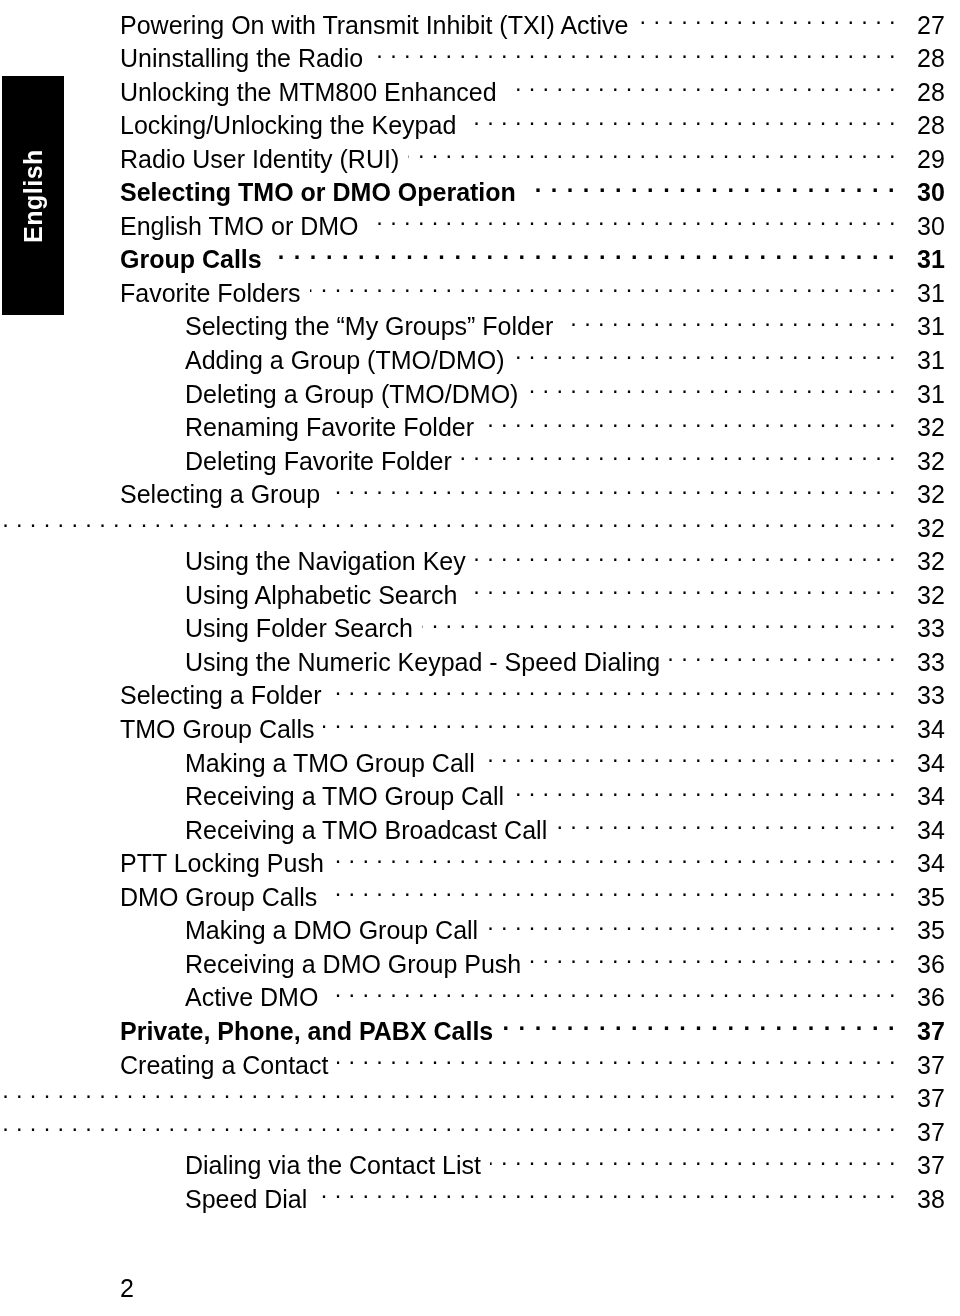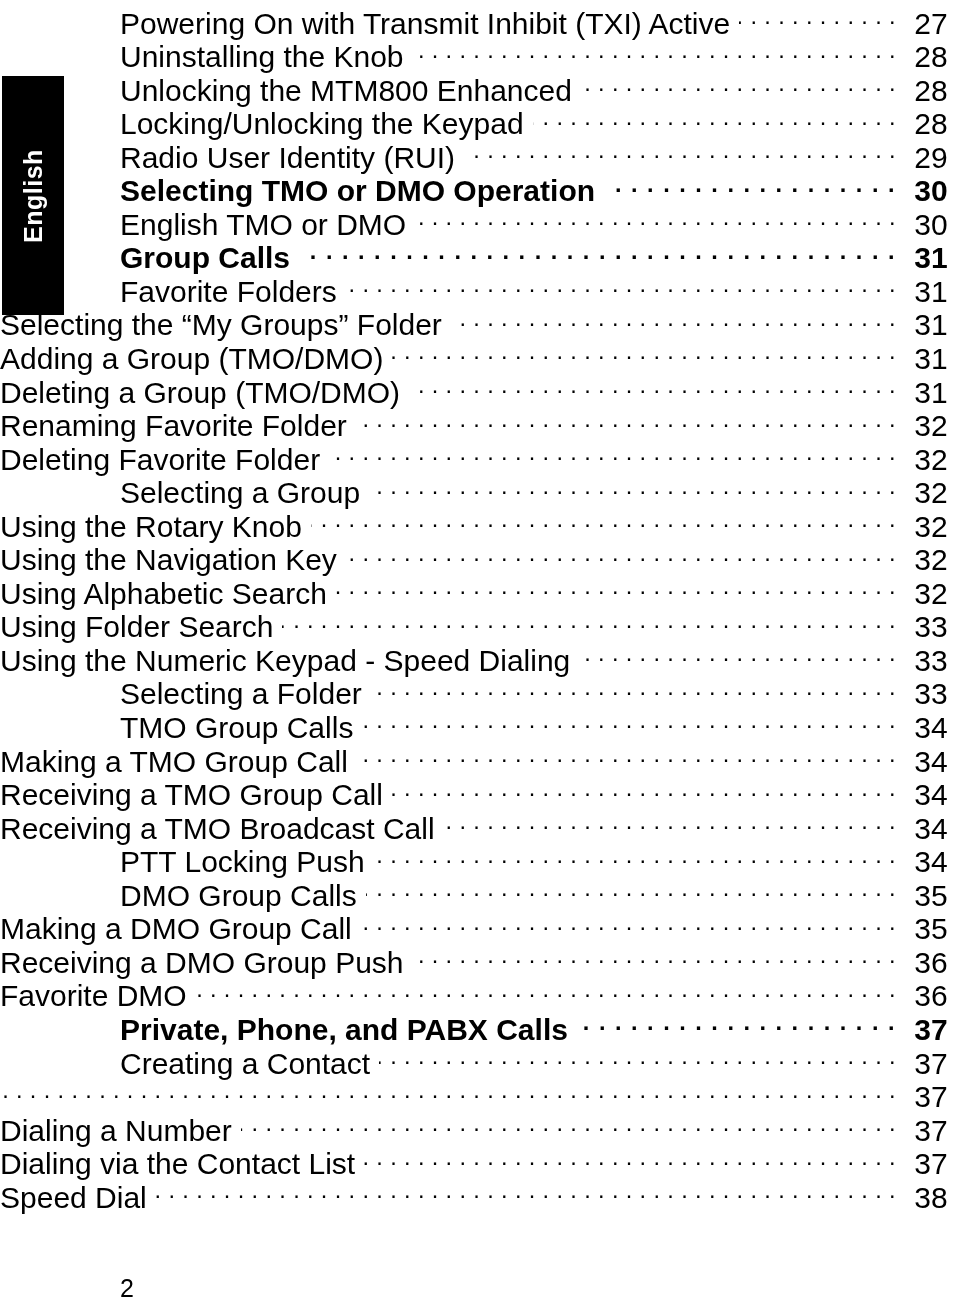--- a/index.html
+++ b/index.html
@@ -44,21 +44,21 @@
     position: absolute;
     left: 0;
     top: 0;
     width: 960px;
   }
 
   .toc-row {
     display: flex;
     align-items: baseline;
     height: 33.55px;
-    font-size: 30px;
+    font-size: 25px;
     line-height: 33.55px;
     white-space: nowrap;
   }
 
   .toc-title {
     flex: 0 0 auto;
     padding-right: 9px;
   }
 
   .toc-leader {
@@ -79,21 +79,21 @@
 
   .toc-page {
     flex: 0 0 auto;
     width: 58px;
     text-align: center;
     padding-left: 6px;
   }
 
   
   .lvl-1 .toc-title { padding-left: 120px; }
-  .lvl-2 .toc-title { }
+  .lvl-2 .toc-title { padding-left: 185px; }
 
   
   .bold { font-weight: bold; }
   .bold .toc-leader::after { font-weight: bold; letter-spacing: 1.5px; }
   .bold .toc-page { font-weight: bold; }
 
   
   #footer-page-number {
     position: absolute;
     left: 120px;
@@ -109,21 +109,21 @@
   <span class="tab-label">English</span>
 </div>
 
 <div id="toc">
     <div class="toc-row lvl-1">
       <span class="toc-title">Powering On with Transmit Inhibit (TXI) Active</span>
       <span class="toc-leader"></span>
       <span class="toc-page">27</span>
     </div>
     <div class="toc-row lvl-1">
-      <span class="toc-title">Uninstalling the Knob</span>
+      <span class="toc-title">Uninstalling the Radio</span>
       <span class="toc-leader"></span>
       <span class="toc-page">28</span>
     </div>
     <div class="toc-row lvl-1">
       <span class="toc-title">Unlocking the MTM800 Enhanced</span>
       <span class="toc-leader"></span>
       <span class="toc-page">28</span>
     </div>
     <div class="toc-row lvl-1">
       <span class="toc-title">Locking/Unlocking the Keypad</span>
@@ -179,21 +179,20 @@
       <span class="toc-title">Deleting Favorite Folder</span>
       <span class="toc-leader"></span>
       <span class="toc-page">32</span>
     </div>
     <div class="toc-row lvl-1">
       <span class="toc-title">Selecting a Group</span>
       <span class="toc-leader"></span>
       <span class="toc-page">32</span>
     </div>
     <div class="toc-row lvl-2">
-      <span class="toc-title">Using the Rotary Knob</span>
       <span class="toc-leader"></span>
       <span class="toc-page">32</span>
     </div>
     <div class="toc-row lvl-2">
       <span class="toc-title">Using the Navigation Key</span>
       <span class="toc-leader"></span>
       <span class="toc-page">32</span>
     </div>
     <div class="toc-row lvl-2">
       <span class="toc-title">Using Alphabetic Search</span>
@@ -249,40 +248,39 @@
       <span class="toc-title">Making a DMO Group Call</span>
       <span class="toc-leader"></span>
       <span class="toc-page">35</span>
     </div>
     <div class="toc-row lvl-2">
       <span class="toc-title">Receiving a DMO Group Push</span>
       <span class="toc-leader"></span>
       <span class="toc-page">36</span>
     </div>
     <div class="toc-row lvl-2">
-      <span class="toc-title">Favorite DMO</span>
+      <span class="toc-title">Active DMO</span>
       <span class="toc-leader"></span>
       <span class="toc-page">36</span>
     </div>
     <div class="toc-row lvl-1 bold">
       <span class="toc-title">Private, Phone, and PABX Calls</span>
       <span class="toc-leader"></span>
       <span class="toc-page">37</span>
     </div>
     <div class="toc-row lvl-1">
       <span class="toc-title">Creating a Contact</span>
       <span class="toc-leader"></span>
       <span class="toc-page">37</span>
     </div>
     <div class="toc-row lvl-1">
       <span class="toc-leader"></span>
       <span class="toc-page">37</span>
     </div>
     <div class="toc-row lvl-2">
-      <span class="toc-title">Dialing a Number</span>
       <span class="toc-leader"></span>
       <span class="toc-page">37</span>
     </div>
     <div class="toc-row lvl-2">
       <span class="toc-title">Dialing via the Contact List</span>
       <span class="toc-leader"></span>
       <span class="toc-page">37</span>
     </div>
     <div class="toc-row lvl-2">
       <span class="toc-title">Speed Dial</span>

